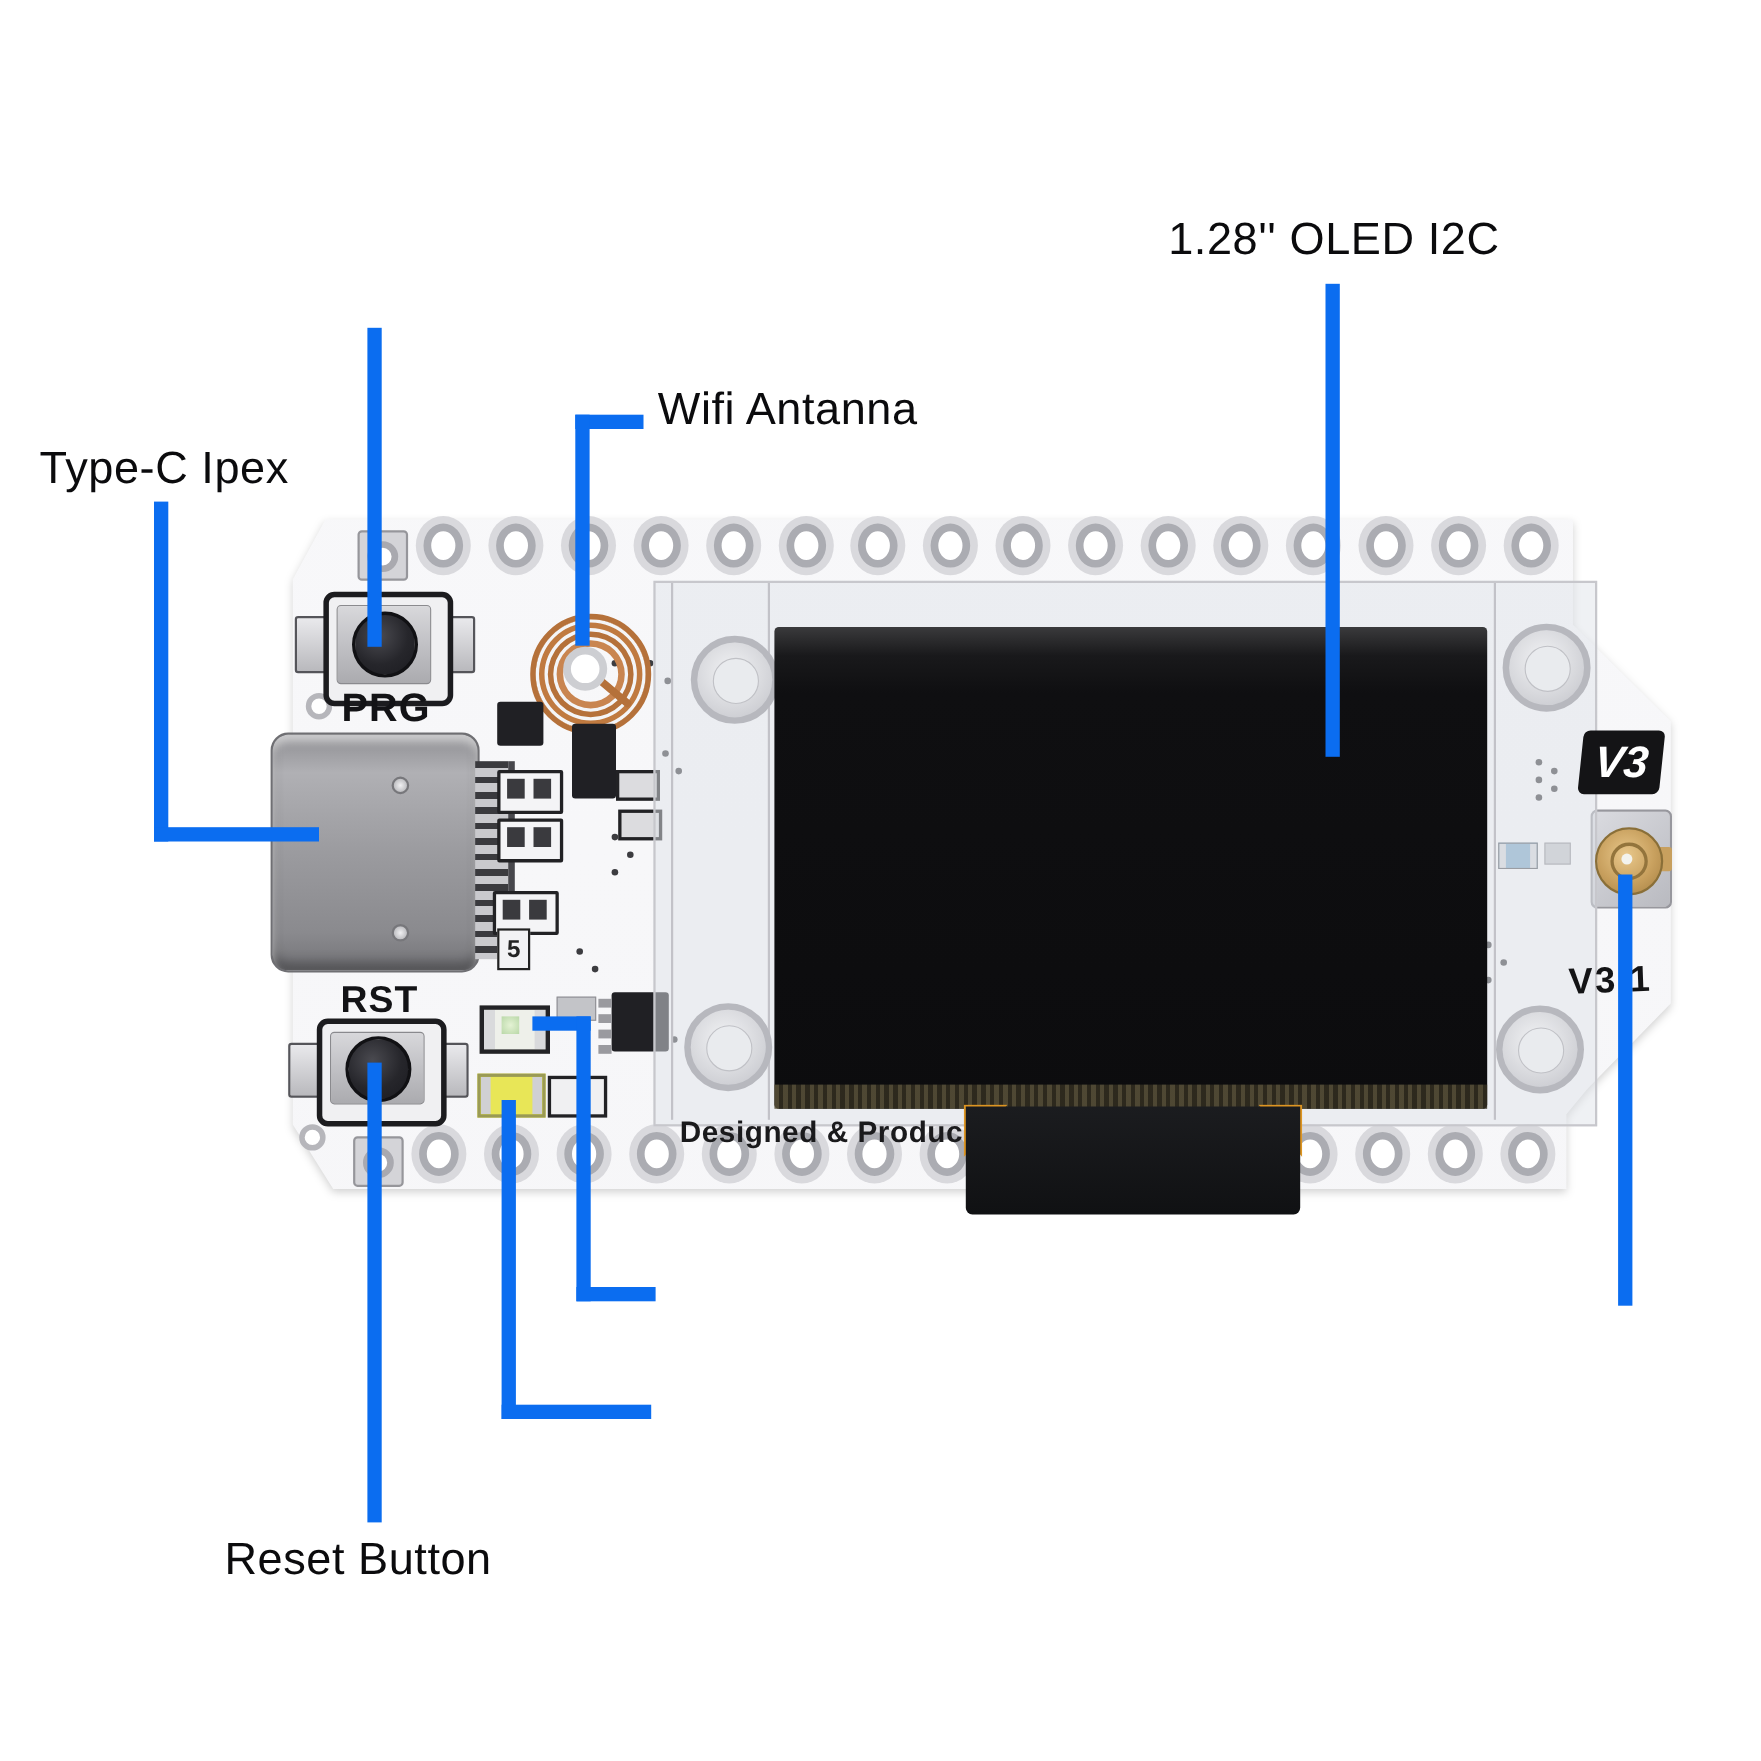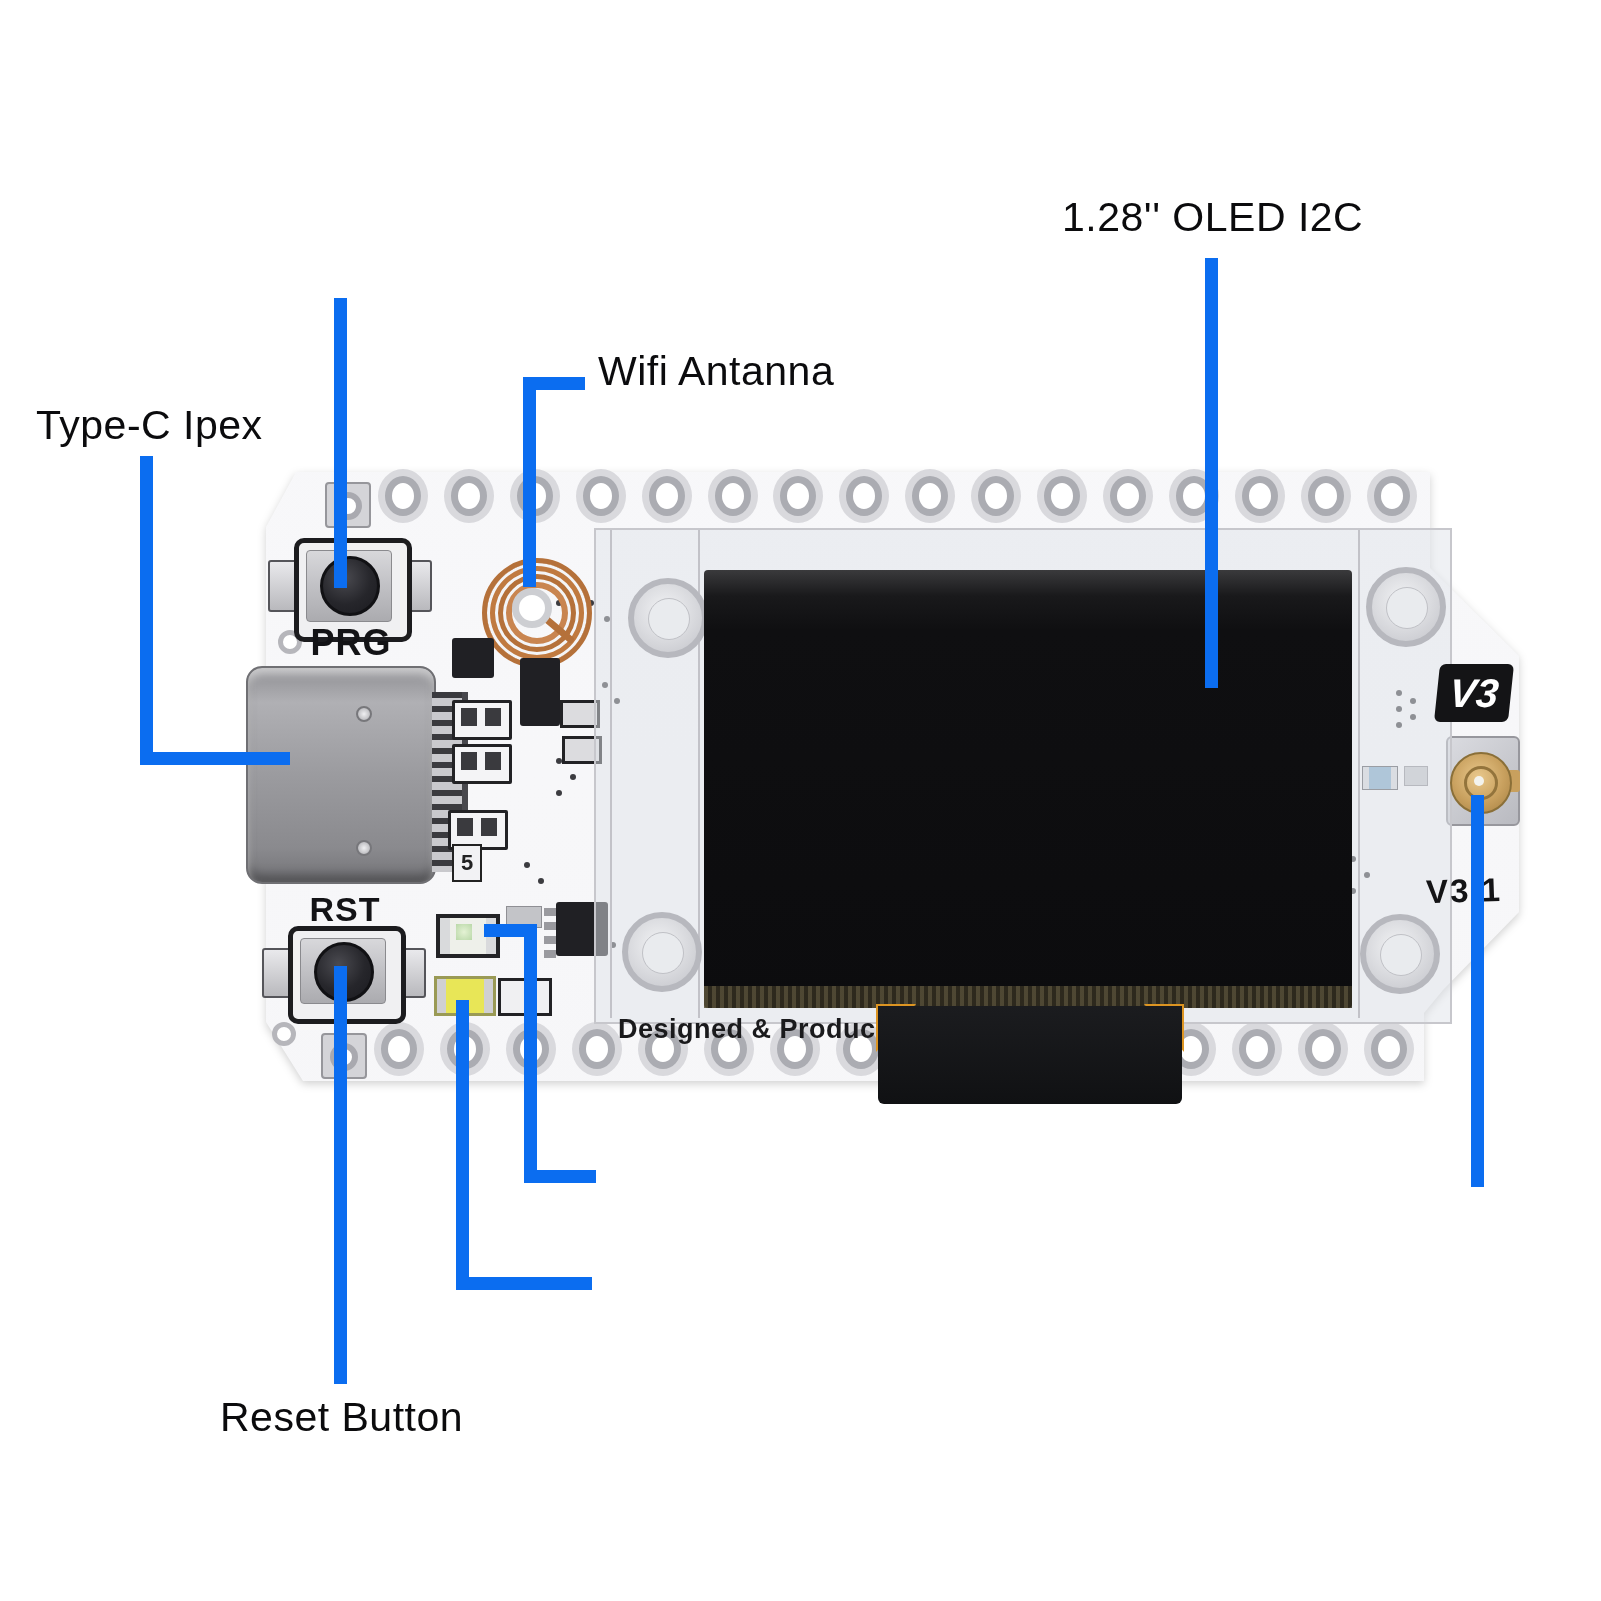--- a/index.html
+++ b/index.html
@@ -263,15 +263,15 @@
   <div class="line lines-layer" style="left:524px;top:924px;width:13px;height:259px;"></div>
   <div class="line lines-layer" style="left:524px;top:1170px;width:72px;height:13px;"></div>
   <div class="line lines-layer" style="left:456px;top:1000px;width:13px;height:290px;"></div>
   <div class="line lines-layer" style="left:456px;top:1277px;width:136px;height:13px;"></div>
   <div class="line lines-layer" style="left:334px;top:966px;width:13px;height:418px;"></div>
   <div class="line lines-layer" style="left:1471px;top:795px;width:13px;height:392px;"></div>
 
   <div class="label" style="left:36px;top:402px;z-index:10;">Type-C Ipex</div>
   <div class="label" style="left:598px;top:348px;z-index:10;">Wifi Antanna</div>
   <div class="label" style="left:1062px;top:194px;z-index:10;">1.28'' OLED I2C</div>
-  <div class="label" style="left:220px;top:1394px;z-index:10;">Reset Button</div>
+  <div class="label" style="left:204px;top:1394px;z-index:10;">Reset Button</div>
 
 </div>
 
 </body></html>

